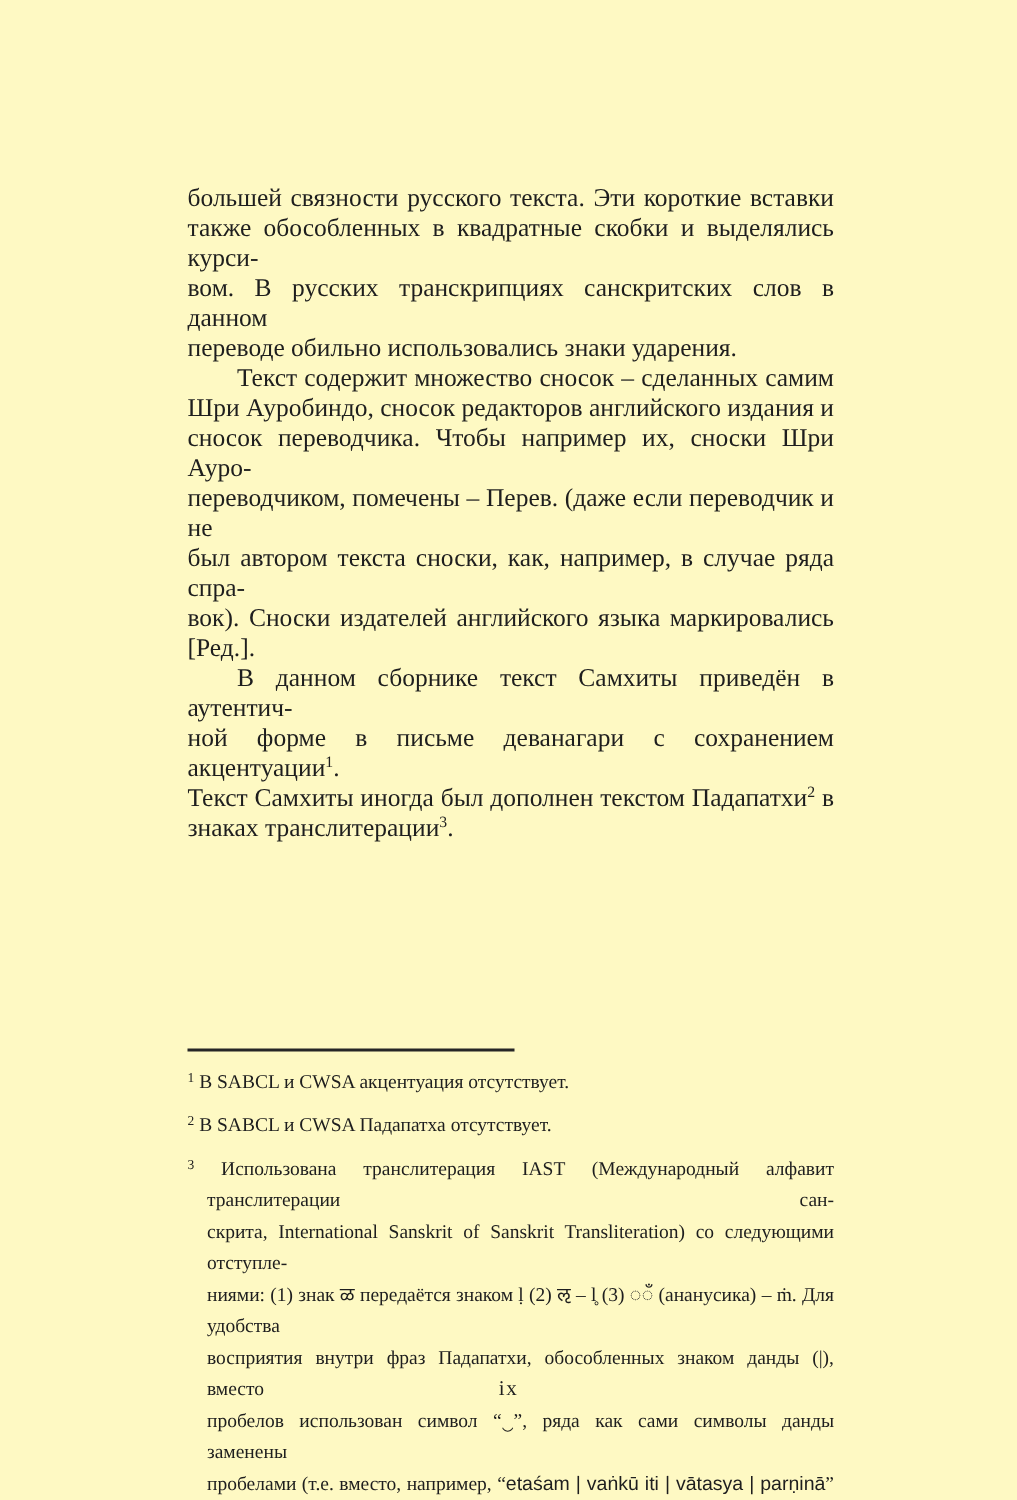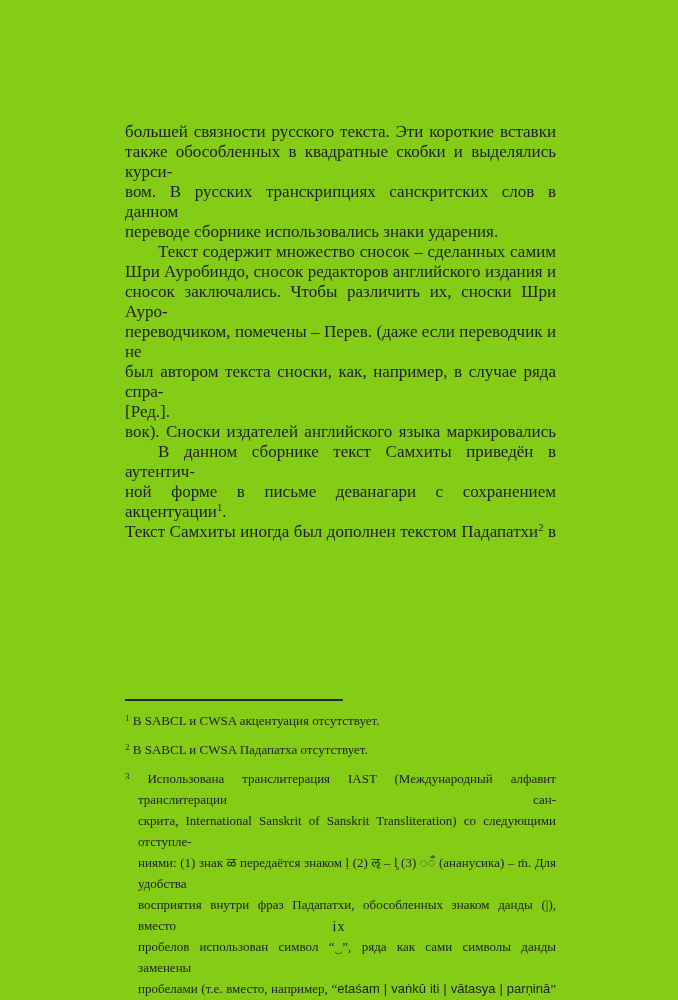--- a/index.html
+++ b/index.html
@@ -1,21 +1,21 @@
 <!DOCTYPE html>
 <html><head>
 <meta charset="utf-8">
 <style>
   html, body { margin: 0; padding: 0; background: #e8e8e8; }
   .page {
     position: relative;
     width: 678px;
     height: 1000px;
     margin: 0 auto;
-    background: #84cc16;
+    background: #fef9c3;
     font-family: "Liberation Serif", "DejaVu Serif", serif;
     color: #1e1e1e;
     overflow: hidden;
   }
   .textcol {
     position: absolute;
     left: 125px;
     width: 431px;
   }
   
@@ -81,31 +81,32 @@
 </style>
 </head>
 <body>
 
 <div class="page">
 
   <main class="textcol" id="body-text">
       <div class="line">большей связности русского текста. Эти короткие вставки</div>
       <div class="line">также обособленных в квадратные скобки и выделялись курси-</div>
       <div class="line">вом. В русских транскрипциях санскритских слов в данном</div>
-      <div class="line last">переводе сборнике использовались знаки ударения.</div>
+      <div class="line last">переводе обильно использовались знаки ударения.</div>
       <div class="line indent">Текст содержит множество сносок – сделанных самим</div>
       <div class="line">Шри Ауробиндо, сносок редакторов английского издания и</div>
-      <div class="line">сносок заключались. Чтобы различить их, сноски Шри Ауро-</div>
+      <div class="line">сносок переводчика. Чтобы например их, сноски Шри Ауро-</div>
       <div class="line">переводчиком, помечены – Перев. (даже если переводчик и не</div>
       <div class="line">был автором текста сноски, как, например, в случае ряда спра-</div>
+      <div class="line">вок). Сноски издателей английского языка маркировались</div>
       <div class="line last">[Ред.].</div>
-      <div class="line">вок). Сноски издателей английского языка маркировались</div>
       <div class="line indent">В данном сборнике текст Самхиты приведён в аутентич-</div>
       <div class="line">ной форме в письме деванагари с сохранением акцентуации<sup class="ref">1</sup>.</div>
       <div class="line">Текст Самхиты иногда был дополнен текстом Падапатхи<sup class="ref">2</sup> в</div>
+      <div class="line last">знаках транслитерации<sup class="ref">3</sup>.</div>
     </main>
 
   <div class="fn-sep"></div>
 
   <section class="textcol" id="footnotes">
       <div class="footnote">
         <div class="fline first last"><sup class="fnmark">1</sup> В SABCL и CWSA акцентуация отсутствует.</div>
       </div>
       <div class="footnote">
         <div class="fline first last"><sup class="fnmark">2</sup> В SABCL и CWSA Падапатха отсутствует.</div>

